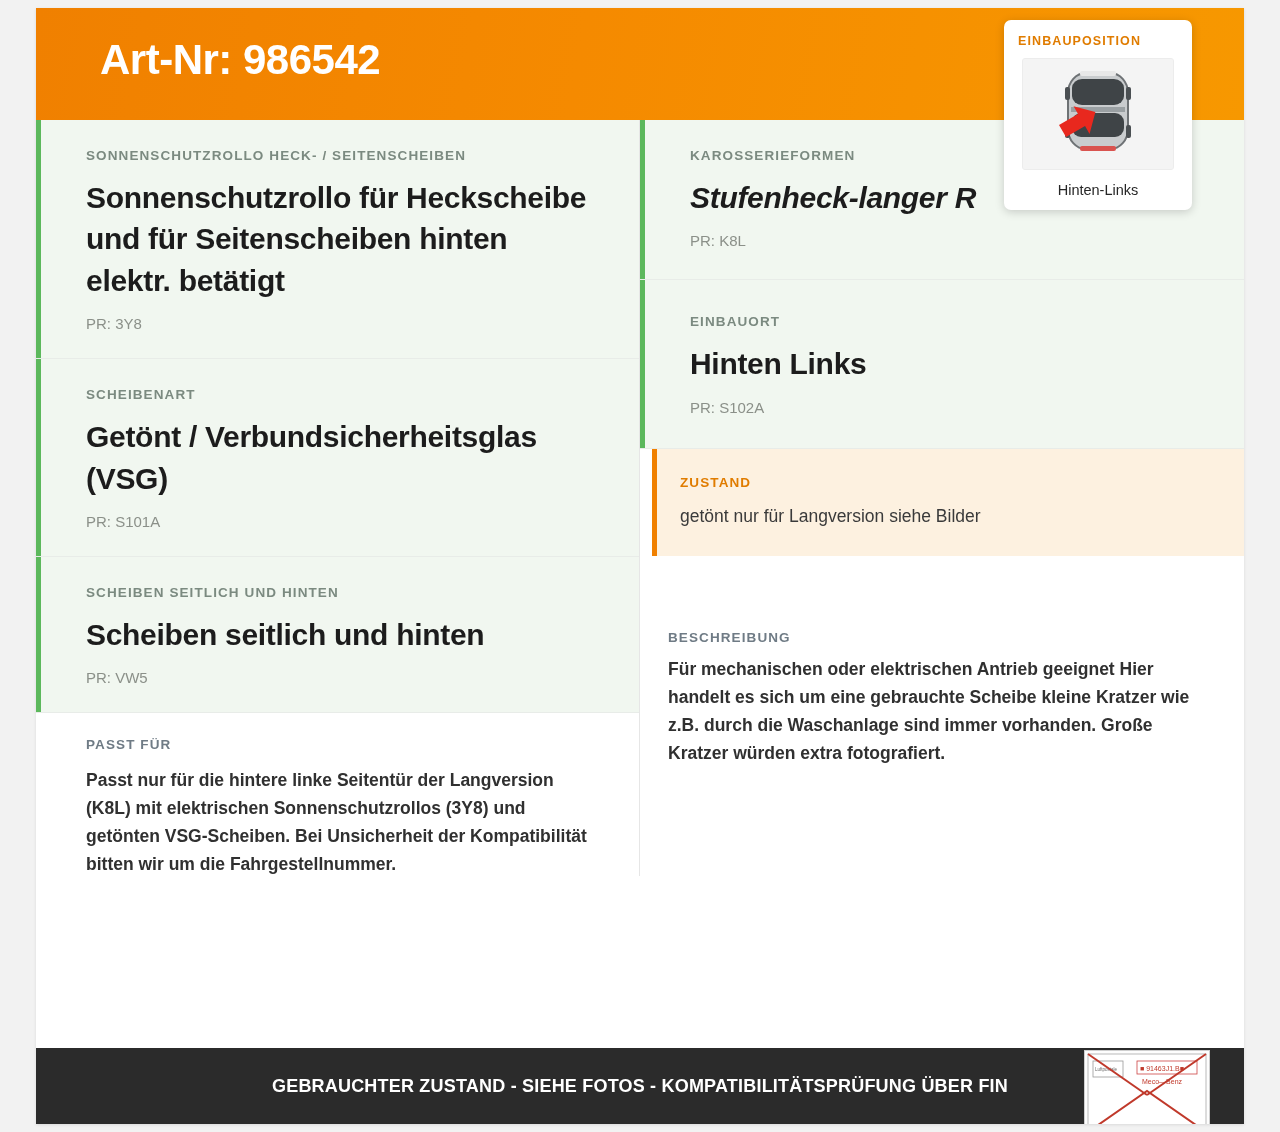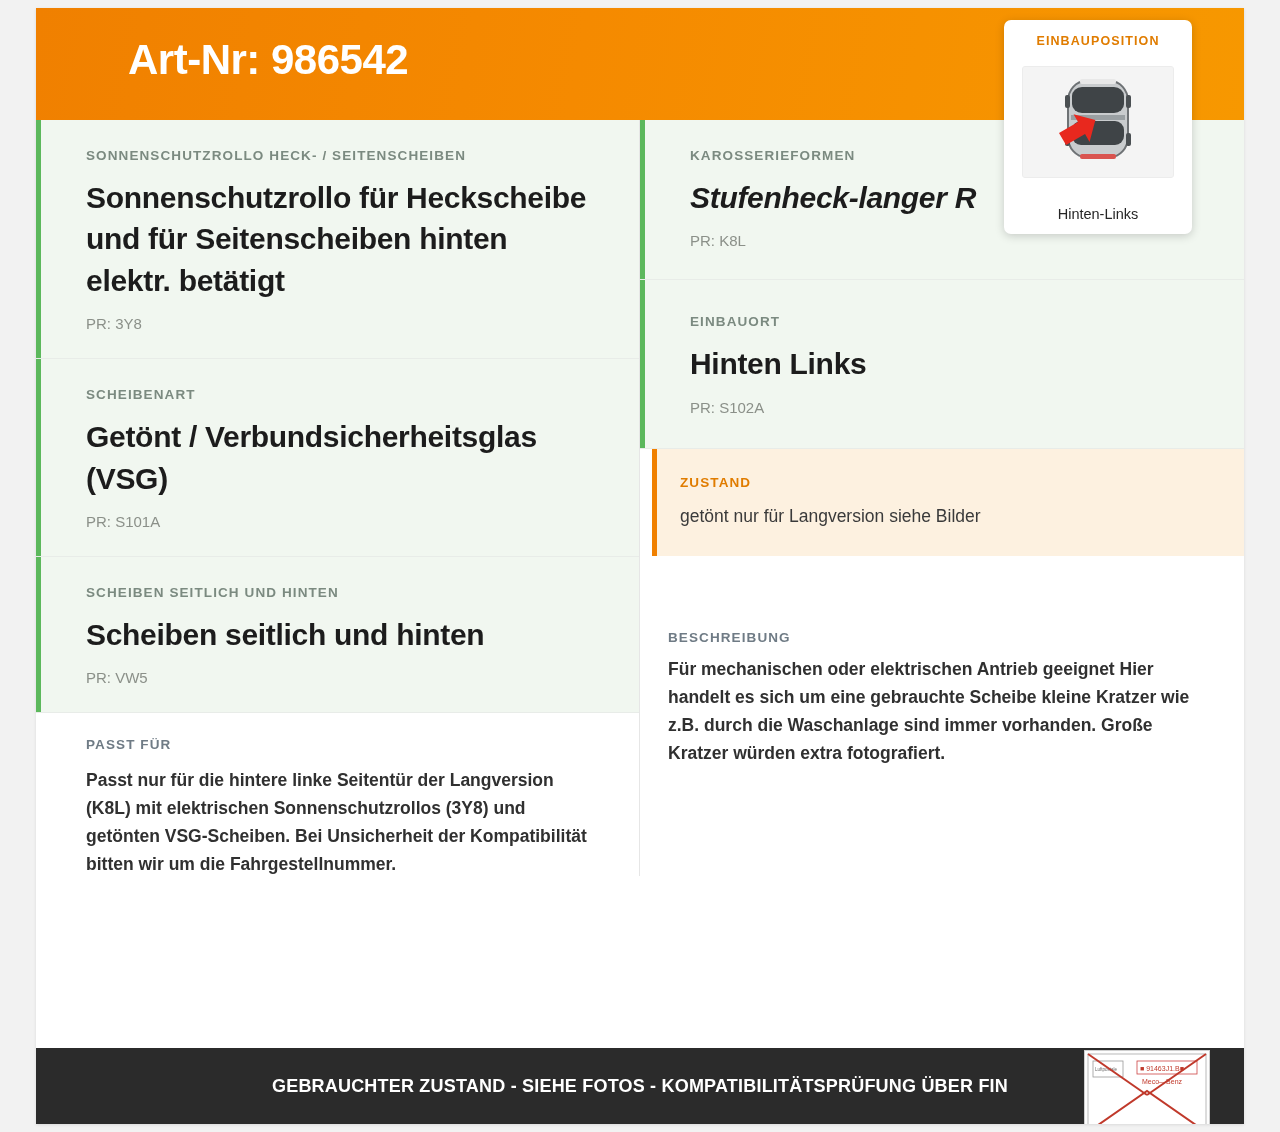--- a/index.html
+++ b/index.html
@@ -37,21 +37,20 @@
   }
   .header-title {
     position: absolute;
     left: 64px;
     top: 28px;
     font-size: 42px;
     font-weight: bold;
     color: #ffffff;
     letter-spacing: -0.5px;
     white-space: nowrap;
-    margin-left: 28px;
   }
 
   
   .columns {
     position: absolute;
     left: 0;
     top: 112px;
     width: 1208px;
     height: 756px;
     display: flex;
@@ -141,37 +140,37 @@
     width: 188px;
     background: #ffffff;
     border-radius: 7px;
     box-shadow: 0 2px 10px rgba(0,0,0,0.18);
     padding: 14px 14px 12px 14px;
     box-sizing: border-box;
     text-align: center;
     z-index: 20;
   }
   .pos-card .kicker {
-    text-align: center;
-    margin-bottom: 18px;
+    text-align: left;
+    margin-bottom: 10px;
     color: #e07c00;
     font-size: 12.5px;
   }
   .pos-thumb {
     width: 150px;
     height: 110px;
     margin: 0 auto;
     background: #f4f4f4;
     border: 1px solid #ececec;
     border-radius: 3px;
     position: relative;
     overflow: hidden;
   }
   .pos-caption {
-    margin-top: 28px;
+    margin-top: 12px;
     font-size: 14.5px;
     color: #262626;
   }
 
   
   .footer {
     position: absolute;
     left: 0;
     top: 1040px;
     width: 1208px;

